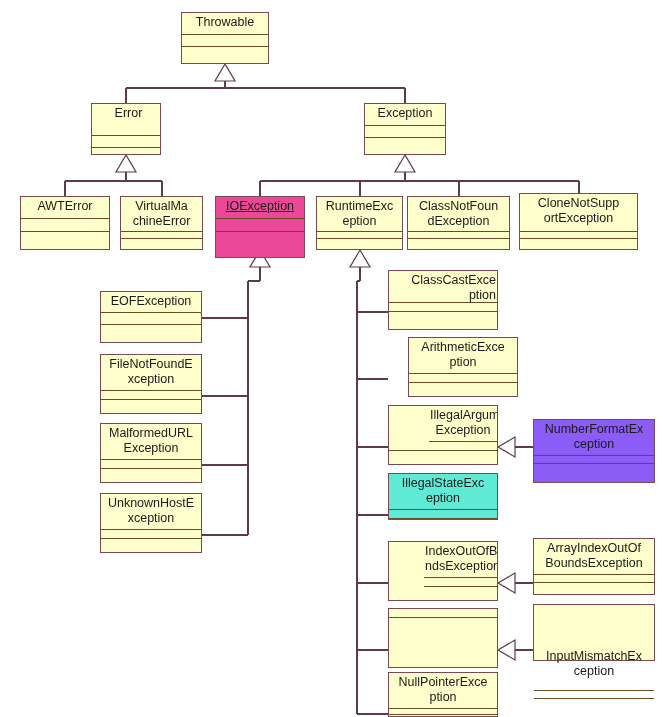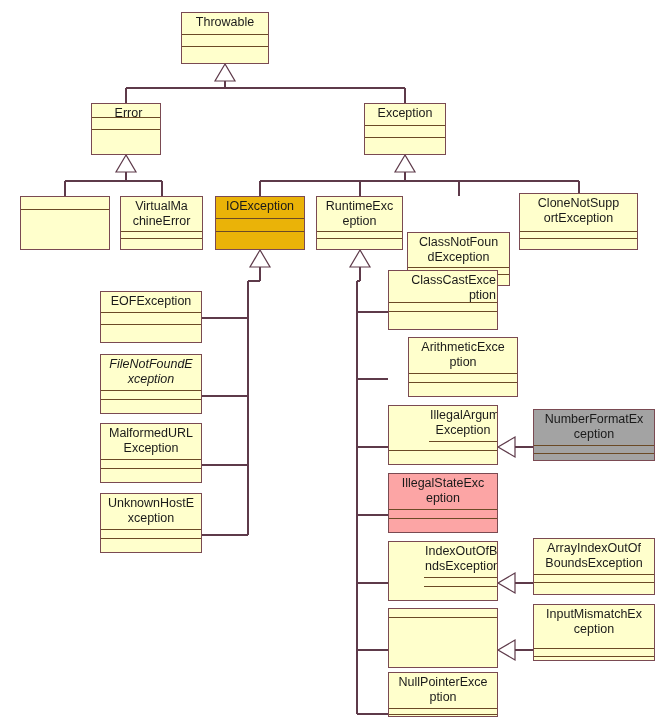--- a/index.html
+++ b/index.html
@@ -105,68 +105,69 @@
       <polygon points="498,650 515,640 515,660" fill="#ffffff" stroke="#5e3a4a" stroke-width="1.2"></polygon>
       <line x1="515" y1="650" x2="533" y2="650" stroke="#5e3a4a" stroke-width="1.2" shape-rendering="crispEdges"></line>
     </svg>
   <div id="classes">
       <div class="uml-class" style="left: 181px; top: 12px; width: 88px; height: 52px; background: rgb(255, 255, 204); border-color: rgb(122, 74, 82);">
         <div class="uml-name" style="height: 22px; border-bottom-color: rgb(107, 74, 38);">Throwable</div>
         <div class="uml-attrs" style="height: 12px; border-bottom-color: rgb(107, 74, 38);"></div>
         <div class="uml-ops" style="height: 16px;"></div>
       </div>
       <div class="uml-class" style="left: 91px; top: 103px; width: 70px; height: 52px; background: rgb(255, 255, 204); border-color: rgb(122, 74, 82);">
-        <div class="uml-name" style="height: 14px; border-bottom-color: rgb(107, 74, 38); padding-left: 6px;">Error</div>
+        <div class="uml-name" style="height: 32px; border-bottom-color: rgb(107, 74, 38); padding-left: 6px;">Error</div>
         <div class="uml-attrs" style="height: 12px; border-bottom-color: rgb(107, 74, 38);"></div>
         <div class="uml-ops" style="height: 16px;"></div>
       </div>
       <div class="uml-class" style="left: 364px; top: 103px; width: 82px; height: 52px; background: rgb(255, 255, 204); border-color: rgb(122, 74, 82);">
         <div class="uml-name" style="height: 22px; border-bottom-color: rgb(107, 74, 38);">Exception</div>
         <div class="uml-attrs" style="height: 12px; border-bottom-color: rgb(107, 74, 38);"></div>
         <div class="uml-ops" style="height: 16px;"></div>
       </div>
       <div class="uml-class" style="left: 20px; top: 196px; width: 90px; height: 54px; background: rgb(255, 255, 204); border-color: rgb(122, 74, 82);">
+        <div class="uml-name" style="height: 22px; border-bottom-color: rgb(107, 74, 38);">AWTError</div>
         <div class="uml-attrs" style="height: 13px; border-bottom-color: rgb(107, 74, 38);"></div>
         <div class="uml-ops" style="height: 17px;"></div>
       </div>
       <div class="uml-class" style="left: 120px; top: 196px; width: 83px; height: 54px; background: rgb(255, 255, 204); border-color: rgb(122, 74, 82);">
         <div class="uml-name" style="height: 35px; border-bottom-color: rgb(107, 74, 38);">VirtualMa
 chineError</div>
         <div class="uml-attrs" style="height: 7px; border-bottom-color: rgb(107, 74, 38);"></div>
         <div class="uml-ops" style="height: 10px;"></div>
       </div>
-      <div class="uml-class" style="left: 215px; top: 196px; width: 90px; height: 54px; background: #eab308; border-color: rgb(122, 74, 82);">
+      <div class="uml-class" style="left: 215px; top: 196px; width: 90px; height: 62px; background: #ec4899; border-color: rgb(122, 74, 82); text-decoration: underline;">
         <div class="uml-name" style="height: 22px; border-bottom-color: rgb(107, 74, 38);">IOException</div>
         <div class="uml-attrs" style="height: 13px; border-bottom-color: rgb(107, 74, 38);"></div>
         <div class="uml-ops" style="height: 17px;"></div>
       </div>
       <div class="uml-class" style="left: 316px; top: 196px; width: 87px; height: 54px; background: rgb(255, 255, 204); border-color: rgb(122, 74, 82);">
         <div class="uml-name" style="height: 35px; border-bottom-color: rgb(107, 74, 38);">RuntimeExc
 eption</div>
         <div class="uml-attrs" style="height: 7px; border-bottom-color: rgb(107, 74, 38);"></div>
         <div class="uml-ops" style="height: 10px;"></div>
       </div>
-      <div class="uml-class" style="left: 407px; top: 196px; width: 103px; height: 54px; background: rgb(255, 255, 204); border-color: rgb(122, 74, 82); margin-top: 36px;">
+      <div class="uml-class" style="left: 407px; top: 196px; width: 103px; height: 54px; background: rgb(255, 255, 204); border-color: rgb(122, 74, 82);">
         <div class="uml-name" style="height: 35px; border-bottom-color: rgb(107, 74, 38);">ClassNotFoun
 dException</div>
         <div class="uml-attrs" style="height: 7px; border-bottom-color: rgb(107, 74, 38);"></div>
         <div class="uml-ops" style="height: 10px;"></div>
       </div>
       <div class="uml-class" style="left: 519px; top: 193px; width: 119px; height: 57px; background: rgb(255, 255, 204); border-color: rgb(122, 74, 82);">
         <div class="uml-name" style="height: 38px; border-bottom-color: rgb(107, 74, 38);">CloneNotSupp
 ortException</div>
         <div class="uml-attrs" style="height: 7px; border-bottom-color: rgb(107, 74, 38);"></div>
         <div class="uml-ops" style="height: 10px;"></div>
       </div>
       <div class="uml-class" style="left: 100px; top: 291px; width: 102px; height: 52px; background: rgb(255, 255, 204); border-color: rgb(122, 74, 82);">
         <div class="uml-name" style="height: 21px; border-bottom-color: rgb(107, 74, 38);">EOFException</div>
         <div class="uml-attrs" style="height: 12px; border-bottom-color: rgb(107, 74, 38);"></div>
         <div class="uml-ops" style="height: 17px;"></div>
       </div>
-      <div class="uml-class" style="left: 100px; top: 354px; width: 102px; height: 60px; background: rgb(255, 255, 204); border-color: rgb(122, 74, 82); font-style: italic;">
+      <div class="uml-class" style="left: 100px; top: 354px; width: 102px; height: 60px; background: rgb(255, 255, 204); border-color: rgb(122, 74, 82);">
         <div class="uml-name" style="height: 36px; border-bottom-color: rgb(107, 74, 38);">FileNotFoundE
 xception</div>
         <div class="uml-attrs" style="height: 9px; border-bottom-color: rgb(107, 74, 38);"></div>
         <div class="uml-ops" style="height: 13px;"></div>
       </div>
       <div class="uml-class" style="left: 100px; top: 423px; width: 102px; height: 60px; background: rgb(255, 255, 204); border-color: rgb(122, 74, 82);">
         <div class="uml-name" style="height: 36px; border-bottom-color: rgb(107, 74, 38);">MalformedURL
 Exception</div>
         <div class="uml-attrs" style="height: 9px; border-bottom-color: rgb(107, 74, 38);"></div>
         <div class="uml-ops" style="height: 13px;"></div>
@@ -188,21 +189,21 @@
 ption</div>
         <div class="uml-attrs" style="height: 9px; border-bottom-color: rgb(107, 74, 38);"></div>
         <div class="uml-ops" style="height: 13px;"></div>
       </div>
       <div class="uml-class" style="left: 388px; top: 405px; width: 110px; height: 60px; background: rgb(255, 255, 204); border-color: rgb(122, 74, 82);">
         <div class="uml-name" style="height: 36px; border-bottom-color: rgb(107, 74, 38); margin-left: 40px;">IllegalArgument
 Exception</div>
         <div class="uml-attrs" style="height: 9px; border-bottom-color: rgb(107, 74, 38);"></div>
         <div class="uml-ops" style="height: 13px;"></div>
       </div>
-      <div class="uml-class" style="left: 388px; top: 473px; width: 110px; height: 60px; background: #fca5a5; border-color: rgb(122, 74, 82);">
+      <div class="uml-class" style="left: 388px; top: 473px; width: 110px; height: 47px; background: #5eead4; border-color: rgb(122, 74, 82);">
         <div class="uml-name" style="height: 36px; border-bottom-color: rgb(107, 74, 38);">IllegalStateExc
 eption</div>
         <div class="uml-attrs" style="height: 9px; border-bottom-color: rgb(107, 74, 38);"></div>
         <div class="uml-ops" style="height: 13px;"></div>
       </div>
       <div class="uml-class" style="left: 388px; top: 541px; width: 110px; height: 60px; background: rgb(255, 255, 204); border-color: rgb(122, 74, 82); padding-left: 35px;">
         <div class="uml-name" style="height: 36px; border-bottom-color: rgb(107, 74, 38);">IndexOutOfBou
 ndsException</div>
         <div class="uml-attrs" style="height: 9px; border-bottom-color: rgb(107, 74, 38);"></div>
         <div class="uml-ops" style="height: 13px;"></div>
@@ -210,32 +211,32 @@
       <div class="uml-class" style="left: 388px; top: 608px; width: 110px; height: 60px; background: rgb(255, 255, 204); border-color: rgb(122, 74, 82);">
         <div class="uml-attrs" style="height: 9px; border-bottom-color: rgb(107, 74, 38);"></div>
         <div class="uml-ops" style="height: 13px;"></div>
       </div>
       <div class="uml-class" style="left: 388px; top: 672px; width: 110px; height: 45px; background: rgb(255, 255, 204); border-color: rgb(122, 74, 82);">
         <div class="uml-name" style="height: 36px; border-bottom-color: rgb(107, 74, 38);">NullPointerExce
 ption</div>
         <div class="uml-attrs" style="height: 6px; border-bottom-color: rgb(107, 74, 38);"></div>
         <div class="uml-ops" style="height: 1px;"></div>
       </div>
-      <div class="uml-class" style="left: 533px; top: 409px; width: 122px; height: 52px; background: #a3a3a3; border-color: rgb(122, 74, 82);">
+      <div class="uml-class" style="left: 533px; top: 419px; width: 122px; height: 64px; background: #8b5cf6; border-color: rgb(122, 74, 82);">
         <div class="uml-name" style="height: 36px; border-bottom-color: rgb(107, 74, 38);">NumberFormatEx
 ception</div>
         <div class="uml-attrs" style="height: 8px; border-bottom-color: rgb(107, 74, 38);"></div>
         <div class="uml-ops" style="height: 11px;"></div>
       </div>
       <div class="uml-class" style="left: 533px; top: 538px; width: 122px; height: 57px; background: rgb(255, 255, 204); border-color: rgb(122, 74, 82);">
         <div class="uml-name" style="height: 36px; border-bottom-color: rgb(107, 74, 38);">ArrayIndexOutOf
 BoundsException</div>
         <div class="uml-attrs" style="height: 8px; border-bottom-color: rgb(107, 74, 38);"></div>
         <div class="uml-ops" style="height: 11px;"></div>
       </div>
       <div class="uml-class" style="left: 533px; top: 604px; width: 122px; height: 57px; background: rgb(255, 255, 204); border-color: rgb(122, 74, 82);">
-        <div class="uml-name" style="height: 44px; border-bottom-color: rgb(107, 74, 38);">InputMismatchEx
+        <div class="uml-name" style="height: 44px; border-bottom-color: rgb(107, 74, 38); margin-top: 42px;">InputMismatchEx
 ception</div>
         <div class="uml-attrs" style="height: 8px; border-bottom-color: rgb(107, 74, 38);"></div>
         <div class="uml-ops" style="height: 11px;"></div>
       </div>
     </div>
 </div>
 
 </body></html>

